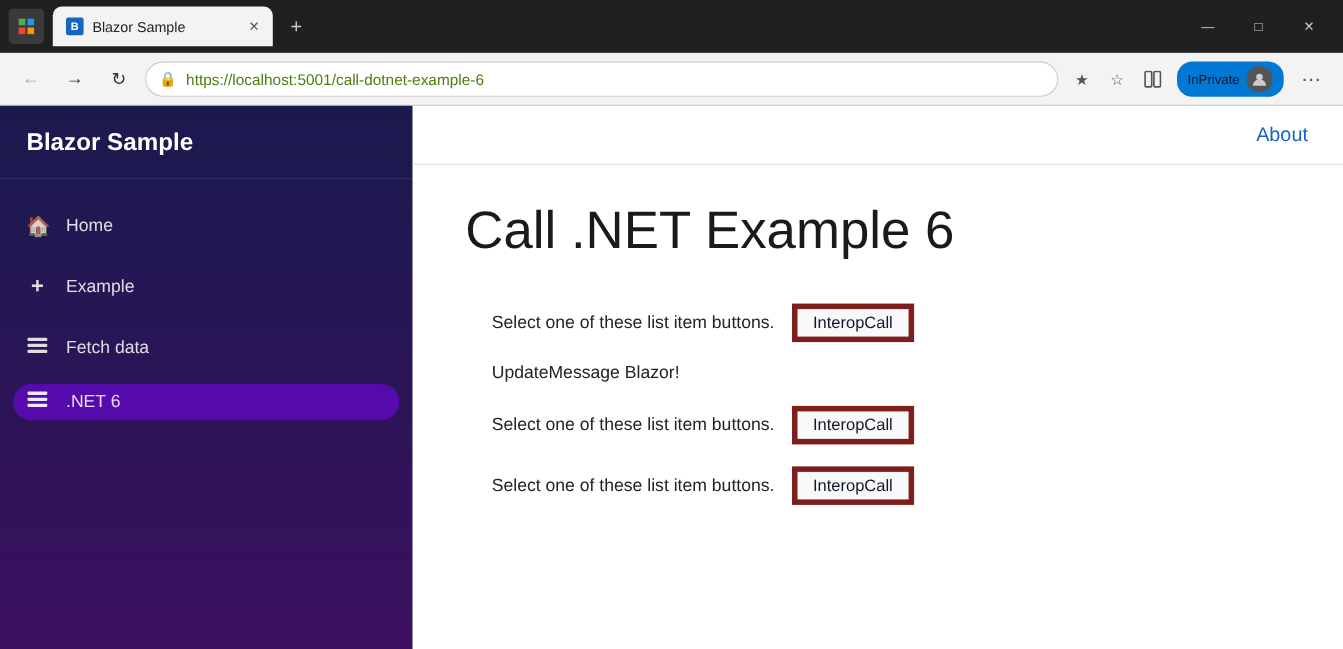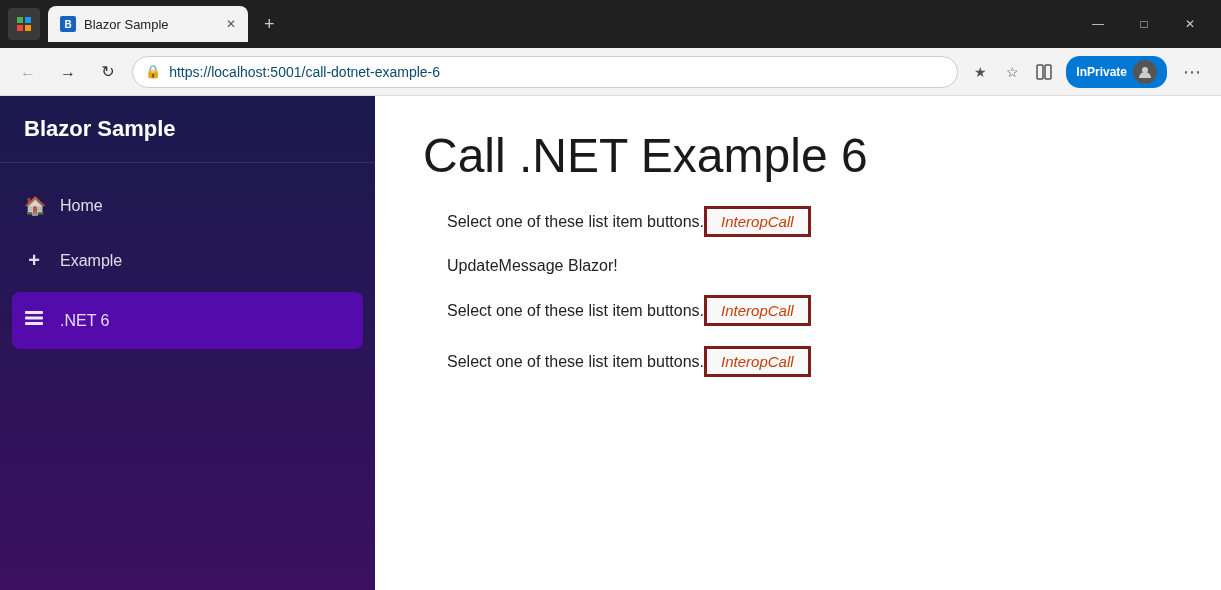--- a/index.html
+++ b/index.html
@@ -18,49 +18,49 @@
     .new-tab-btn { color: #ccc; font-size: 18px; cursor: pointer; padding: 4px 8px; }
     .window-controls { margin-left: auto; display: flex; gap: 0; }
     .win-btn { width: 46px; height: 32px; display: flex; align-items: center; justify-content: center; color: #ccc; font-size: 12px; cursor: pointer; }
 
     
     .address-bar { background: #f3f3f3; height: 48px; display: flex; align-items: center; padding: 0 12px; gap: 8px; border-bottom: 1px solid #ddd; }
     .nav-btn { width: 32px; height: 32px; display: flex; align-items: center; justify-content: center; color: #333; cursor: pointer; font-size: 16px; border-radius: 50%; }
     .nav-btn.disabled { color: #aaa; cursor: default; }
     .address-input { flex: 1; height: 32px; background: #fff; border: 1px solid #ccc; border-radius: 16px; display: flex; align-items: center; padding: 0 12px; font-size: 14px; color: #222; gap: 8px; }
     .lock-icon { color: #555; font-size: 13px; }
-    .address-text { flex: 1; font-size: 14px; color: #0c4a6e; }
+    .address-text { flex: 1; font-size: 14px; color: #4d7c0f; }
     .address-actions { display: flex; gap: 4px; align-items: center; }
     .addr-icon-btn { width: 28px; height: 28px; display: flex; align-items: center; justify-content: center; color: #555; font-size: 14px; cursor: pointer; border-radius: 50%; }
-    .inprivate-badge { background: #0078d4; color: #ffffff; font-size: 12px; font-weight: bold; padding: 4px 10px; border-radius: 14px; display: flex; align-items: center; gap: 6px; cursor: pointer; }
+    .inprivate-badge { background: #0078d4; color: #0f172a; font-size: 12px; font-weight: normal; padding: 4px 10px; border-radius: 14px; display: flex; align-items: center; gap: 6px; cursor: pointer; }
     .avatar { width: 24px; height: 24px; border-radius: 50%; background: #555; display: flex; align-items: center; justify-content: center; color: #ccc; font-size: 12px; }
     .more-btn { color: #555; font-size: 18px; cursor: pointer; padding: 4px 8px; }
 
     
     .app-content { flex: 1; display: flex; overflow: hidden; }
 
     
     .sidebar { width: 375px; background: linear-gradient(180deg, #1a1a4e 0%, #3b1060 100%); display: flex; flex-direction: column; }
     .sidebar-header { padding: 20px 24px; border-bottom: 1px solid rgba(255,255,255,0.1); }
     .sidebar-title { color: white; font-size: 22px; font-weight: bold; }
     .sidebar-nav { display: flex; flex-direction: column; padding: 16px 0; }
     .nav-item { display: flex; align-items: center; gap: 16px; padding: 16px 24px; color: rgba(255,255,255,0.85); font-size: 16px; cursor: pointer; text-decoration: none; }
-    .nav-item.active { background: rgba(128,0,255,0.5); border-radius: 8px; margin: 4px 12px; padding: 16px 12px; text-align: right; }
+    .nav-item.active { background: rgba(128,0,255,0.5); border-radius: 20px; margin: 4px 12px; padding: 4px 12px; text-align: right; }
     .nav-icon { width: 20px; text-align: center; font-size: 18px; }
 
     
     .main-content { flex: 1; background: white; display: flex; flex-direction: column; overflow-y: auto; }
     .topbar { display: flex; justify-content: flex-end; align-items: center; padding: 16px 32px; border-bottom: 1px solid #e0e0e0; }
     .about-link { color: #1565c0; font-size: 18px; text-decoration: none; cursor: pointer; }
     .content-body { padding: 32px 48px; }
-    .page-title { font-size: 48px; font-weight: 300; color: #1a1a1a; margin-bottom: 23px; }
+    .page-title { font-size: 48px; font-weight: 300; color: #1a1a1a; margin-bottom: 39px; }
     .list-container { list-style: disc; padding-left: 24px; }
-    .list-item { margin-bottom: 20px; font-size: 16px; color: #222; display: flex; align-items: center; }
+    .list-item { margin-bottom: 20px; font-size: 16px; color: #222; display: flex; align-items: center; gap: 16px; }
     .list-item::marker { color: #333; }
-    .interop-btn { border: 3px solid #7f1d1d; background: #f9f9f9; padding: 4px 14px; font-size: 15px; cursor: pointer; color: #c2410c; font-style: italic; }
+    .interop-btn { border: 5px solid #7f1d1d; background: #f9f9f9; padding: 4px 14px; font-size: 15px; cursor: pointer; color: #0f172a; }
   </style>
 </head>
 <body>
 
 <div class="browser-window">
 
   <div class="title-bar">
     <div class="title-bar-left">
       <div class="browser-icon">
         <svg width="18" height="18" viewBox="0 0 18 18">
@@ -127,36 +127,49 @@
         <a class="nav-item">
           <span class="nav-icon">🏠</span>
           <span>Home</span>
         </a>
 
         <a class="nav-item">
           <span class="nav-icon" style="font-size:20px;font-weight:bold;">+</span>
           <span>Example</span>
         </a>
 
+        <a class="nav-item">
+          <span class="nav-icon">
+            <svg width="20" height="20" viewBox="0 0 20 20" fill="none">
+                <rect x="1" y="3" width="18" height="3" rx="1" fill="rgba(255,255,255,0.85)"></rect>
+                <rect x="1" y="8.5" width="18" height="3" rx="1" fill="rgba(255,255,255,0.85)"></rect>
+                <rect x="1" y="14" width="18" height="3" rx="1" fill="rgba(255,255,255,0.85)"></rect>
+              </svg>
+          </span>
+          <span>Fetch data</span>
+        </a>
 
         <a class="nav-item active">
           <span class="nav-icon">
             <svg width="20" height="20" viewBox="0 0 20 20" fill="none">
                 <rect x="1" y="3" width="18" height="3" rx="1" fill="rgba(255,255,255,0.9)"></rect>
                 <rect x="1" y="8.5" width="18" height="3" rx="1" fill="rgba(255,255,255,0.9)"></rect>
                 <rect x="1" y="14" width="18" height="3" rx="1" fill="rgba(255,255,255,0.9)"></rect>
               </svg>
           </span>
           <span>.NET 6</span>
         </a>
 
       </nav>
     </div>
 
     <div class="main-content">
+      <div class="topbar">
+        <a class="about-link">About</a>
+      </div>
       <div class="content-body">
         <h1 class="page-title">Call .NET Example 6</h1>
         <ul class="list-container">
 
           <li class="list-item">
             <span>Select one of these list item buttons.</span>
             <button class="interop-btn">InteropCall</button>
           </li>
 
           <li class="list-item">

